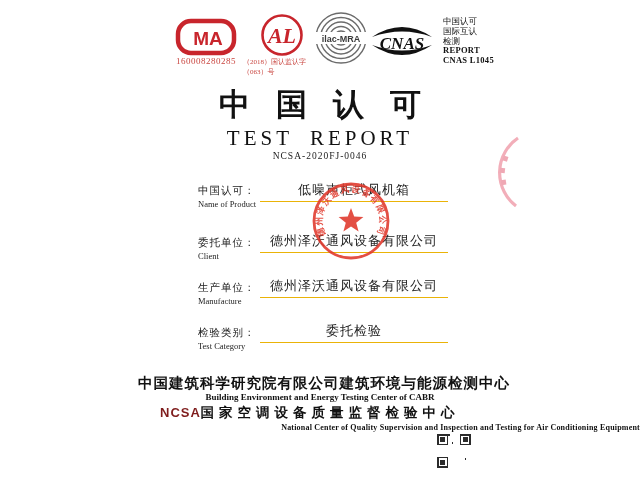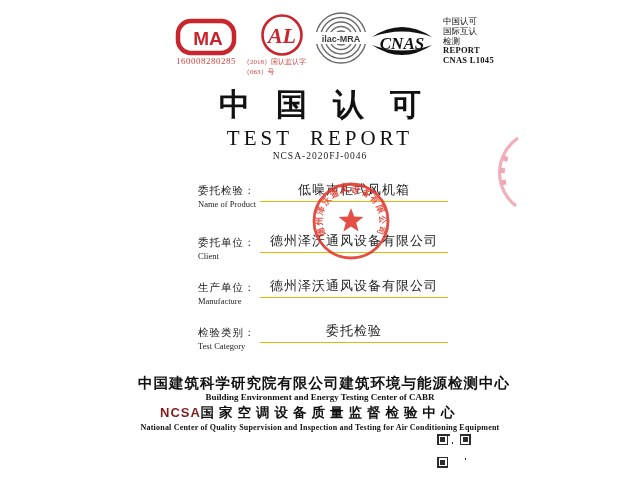--- a/index.html
+++ b/index.html
@@ -24,21 +24,21 @@
   
   .stamp{left:296px;top:166px;width:110px;height:110px;opacity:.88;}
   .edge-stamp{left:486px;top:136px;width:44px;height:74px;opacity:.8;}
   
   .f1{left:0;right:0;top:374px;text-align:center;font-size:14.5px;font-weight:bold;letter-spacing:1px;
       font-family:"Liberation Sans",sans-serif;color:#111;margin-left:8px;}
   .f2{left:0;right:0;top:392px;text-align:center;font-size:9px;font-weight:bold;color:#111;}
   .ncsa{left:160px;top:405px;font-size:13px;font-weight:bold;color:#7f1d1d;font-family:"Liberation Sans",sans-serif;letter-spacing:1px;}
   .f3{left:20px;right:0;top:404px;text-align:center;font-size:13.5px;font-weight:bold;letter-spacing:5px;
       font-family:"Liberation Sans",sans-serif;color:#111;}
-  .f4{left:0;right:0;top:423px;text-align:center;font-size:8px;font-weight:bold;color:#111;letter-spacing:.2px;}
+  .f4{left:0;right:0;top:423px;text-align:right;font-size:8px;font-weight:bold;color:#111;letter-spacing:.2px;}
   .qr{left:437px;top:434px;width:34px;height:34px;}
 </style>
 </head>
 <body>
 
 <svg class="abs" style="left:175px;top:18px" width="62" height="38" viewBox="0 0 62 38">
   <rect x="3" y="3" width="56" height="32" rx="13" fill="none" stroke="#c8252c" stroke-width="4.5"></rect>
   <text x="33" y="27" text-anchor="middle" font-size="19" font-weight="bold" fill="#c8252c" font-family="Liberation Sans,sans-serif">MA</text>
 </svg>
 <div class="abs cma-num">160008280285</div>
@@ -73,21 +73,21 @@
   <div>检测</div>
   <div class="en">REPORT</div>
   <div class="en">CNAS L1045</div>
 </div>
 
 <div class="abs title-zh">中国认可</div>
 <div class="abs title-en">TEST REPORT</div>
 <div class="abs report-no">NCSA-2020FJ-0046</div>
 
 <div class="abs frow">
-  <div class="lbl-zh" style="top:184px">委托检验：</div>
+  <div class="lbl-zh" style="top:184px">中国认可：</div>
   <div class="lbl-en" style="top:199px">Name of Product</div>
   <div class="fval" style="top:181px">低噪声柜式风机箱</div>
 </div>
 <div class="abs frow">
   <div class="lbl-zh" style="top:236px">委托单位：</div>
   <div class="lbl-en" style="top:251px">Client</div>
   <div class="fval" style="top:232px">德州泽沃通风设备有限公司</div>
 </div>
 <div class="abs frow">
   <div class="lbl-zh" style="top:281px">生产单位：</div>

